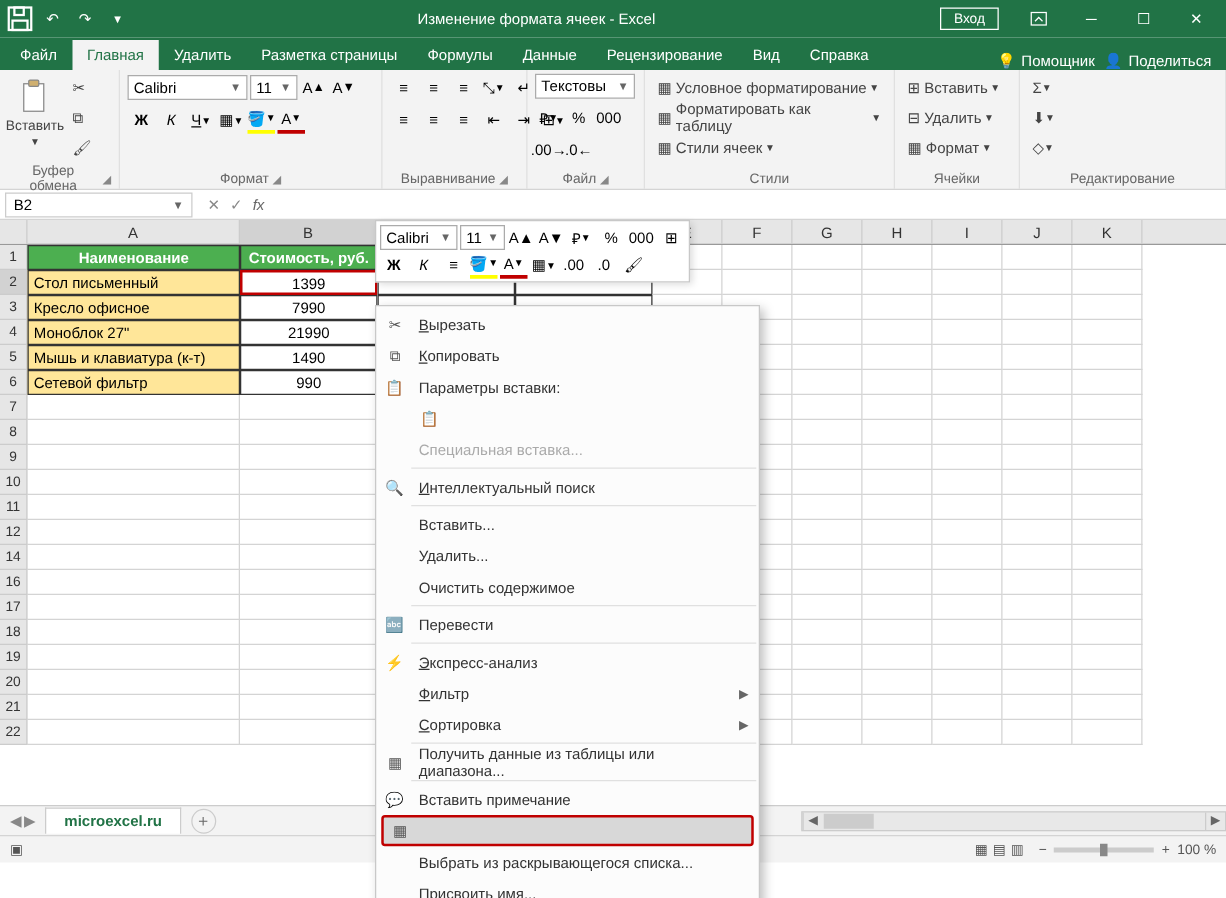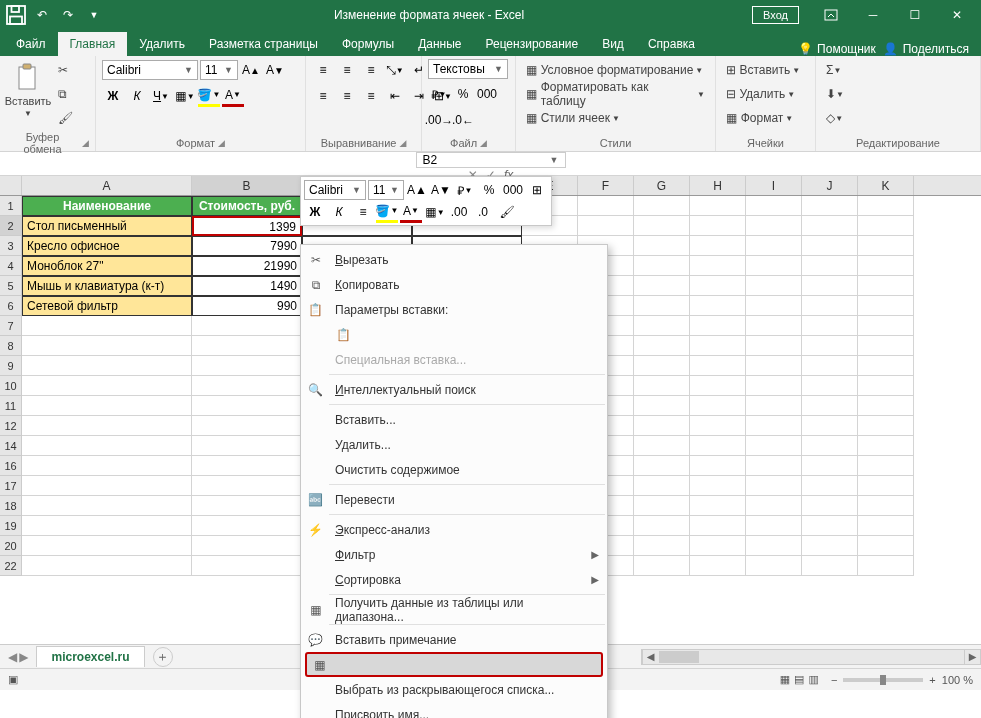--- a/index.html
+++ b/index.html
@@ -28,21 +28,21 @@
 .rgroup-label { text-align: center; font-size: 11px; color: #666; padding-top: 2px; display:flex; justify-content:center; align-items:center; gap:3px;}
 .rgroup-label .dlg { font-size:9px; color:#888;}
 .rbtn { height: 22px; display: flex; align-items: center; padding: 0 4px; font-size: 12px; color: #444; }
 .vstack { display: flex; flex-direction: column; gap: 2px; }
 .hstack { display: flex; gap: 2px; align-items: center; }
 .bigbtn { width: 44px; display:flex; flex-direction:column; align-items:center; gap:2px; font-size:11px; color:#444; padding-top:4px;}
 .combo { height: 20px; border: 1px solid #ababab; background: #fff; font-size: 12px; display: flex; align-items: center; padding: 0 4px; }
 .combo .arr { margin-left: auto; font-size: 9px; color: #666; }
 
 
-.fbar { height: 24px; border-bottom: 1px solid #d4d4d4; display: flex; align-items: center; background: #fff; flex-direction: column; }
+.fbar { height: 24px; border-bottom: 1px solid #d4d4d4; display: flex; align-items: center; background: #fff; }
 .namebox { width: 150px; border: 1px solid #ccc; height: 20px; margin: 0 4px; display: flex; align-items: center; padding: 0 6px; font-size: 12px; }
 .namebox .arr { margin-left: auto; font-size: 9px; color: #666; }
 .fbar-btns { display: flex; gap: 8px; padding: 0 8px; color: #888; }
 .fx { font-style: italic; color: #666; }
 
 
 .minibar { position: absolute; left: 300px; top: 176px; background: #fff; border: 1px solid #c8c8c8; box-shadow: 2px 2px 6px rgba(0,0,0,.15); padding: 3px; z-index: 10; }
 .minibar .row { display: flex; gap: 2px; align-items: center; }
 .minibar .combo { height: 20px; }
 .mbtn { width: 22px; height: 22px; display: flex; align-items: center; justify-content: center; font-size: 12px; }
@@ -53,21 +53,21 @@
 .colheads .corner { width: 22px; border-right: 1px solid #ccc; background: #e6e6e6; }
 .colheads .ch { border-right: 1px solid #ccc; text-align: center; font-size: 12px; line-height: 20px; color: #333; }
 .ch.sel { background: #d2d2d2; }
 .rows { }
 .row { display: flex; height: 20px; }
 .rh { width: 22px; background: #e6e6e6; border-right: 1px solid #ccc; border-bottom: 1px solid #ccc; text-align: center; font-size: 11px; line-height: 20px; color: #333; }
 .rh.sel { background: #d2d2d2; }
 .cell { border-right: 1px solid #d4d4d4; border-bottom: 1px solid #d4d4d4; height: 20px; font-size: 12px; padding: 0 4px; line-height: 19px; overflow:hidden; white-space:nowrap;}
 .hdrcell { background: #4CAF50; color: #fff; font-weight: bold; text-align: center; border: 1px solid #333; }
 .datacell-a { background: #FFE699; border: 1px solid #333; }
-.datacell-b { text-align: right; border: 1px solid #333; background:#fff; }
+.datacell-b { text-align: center; border: 1px solid #333; background:#fff; }
 .selected { border: 2px solid #c00000 !important; }
 
 
 .ctxmenu { position: absolute; left: 300px; top: 244px; width: 308px; background: #fcfcfc; border: 1px solid #c8c8c8; box-shadow: 3px 3px 8px rgba(0,0,0,.25); z-index: 20; padding: 2px 0; font-size: 12px; }
 .ctxmenu .mi { height: 25px; display: flex; align-items: center; padding: 0 22px 0 6px; gap: 10px; position: relative; }
 .ctxmenu .mi .micon { width: 18px; height: 18px; display: flex; align-items: center; justify-content: center; color: #555; }
 .ctxmenu .mi .mtxt { flex: 1; color: #333; }
 .ctxmenu .mi.disabled .mtxt { color: #aaa; }
 .ctxmenu .mi .sub { position: absolute; right: 8px; font-size: 10px; color: #666; }
 .ctxmenu .sep { height: 1px; background: #e0e0e0; margin: 2px 2px 2px 28px; }
@@ -561,20 +561,34 @@
         <div class="cell" style="width: 110px;"></div>
         <div class="cell" style="width: 56px;"></div>
         <div class="cell" style="width: 56px;"></div>
         <div class="cell" style="width: 56px;"></div>
         <div class="cell" style="width: 56px;"></div>
         <div class="cell" style="width: 56px;"></div>
         <div class="cell" style="width: 56px;"></div>
         <div class="cell" style="width: 56px;"></div>
       </div>
       <div class="row">
+        <div class="rh">21</div>
+        <div class="cell" style="width: 170px;"></div>
+        <div class="cell" style="width: 110px;"></div>
+        <div class="cell" style="width: 110px;"></div>
+        <div class="cell" style="width: 110px;"></div>
+        <div class="cell" style="width: 56px;"></div>
+        <div class="cell" style="width: 56px;"></div>
+        <div class="cell" style="width: 56px;"></div>
+        <div class="cell" style="width: 56px;"></div>
+        <div class="cell" style="width: 56px;"></div>
+        <div class="cell" style="width: 56px;"></div>
+        <div class="cell" style="width: 56px;"></div>
+      </div>
+      <div class="row">
         <div class="rh">22</div>
         <div class="cell" style="width: 170px;"></div>
         <div class="cell" style="width: 110px;"></div>
         <div class="cell" style="width: 110px;"></div>
         <div class="cell" style="width: 110px;"></div>
         <div class="cell" style="width: 56px;"></div>
         <div class="cell" style="width: 56px;"></div>
         <div class="cell" style="width: 56px;"></div>
         <div class="cell" style="width: 56px;"></div>
         <div class="cell" style="width: 56px;"></div>

